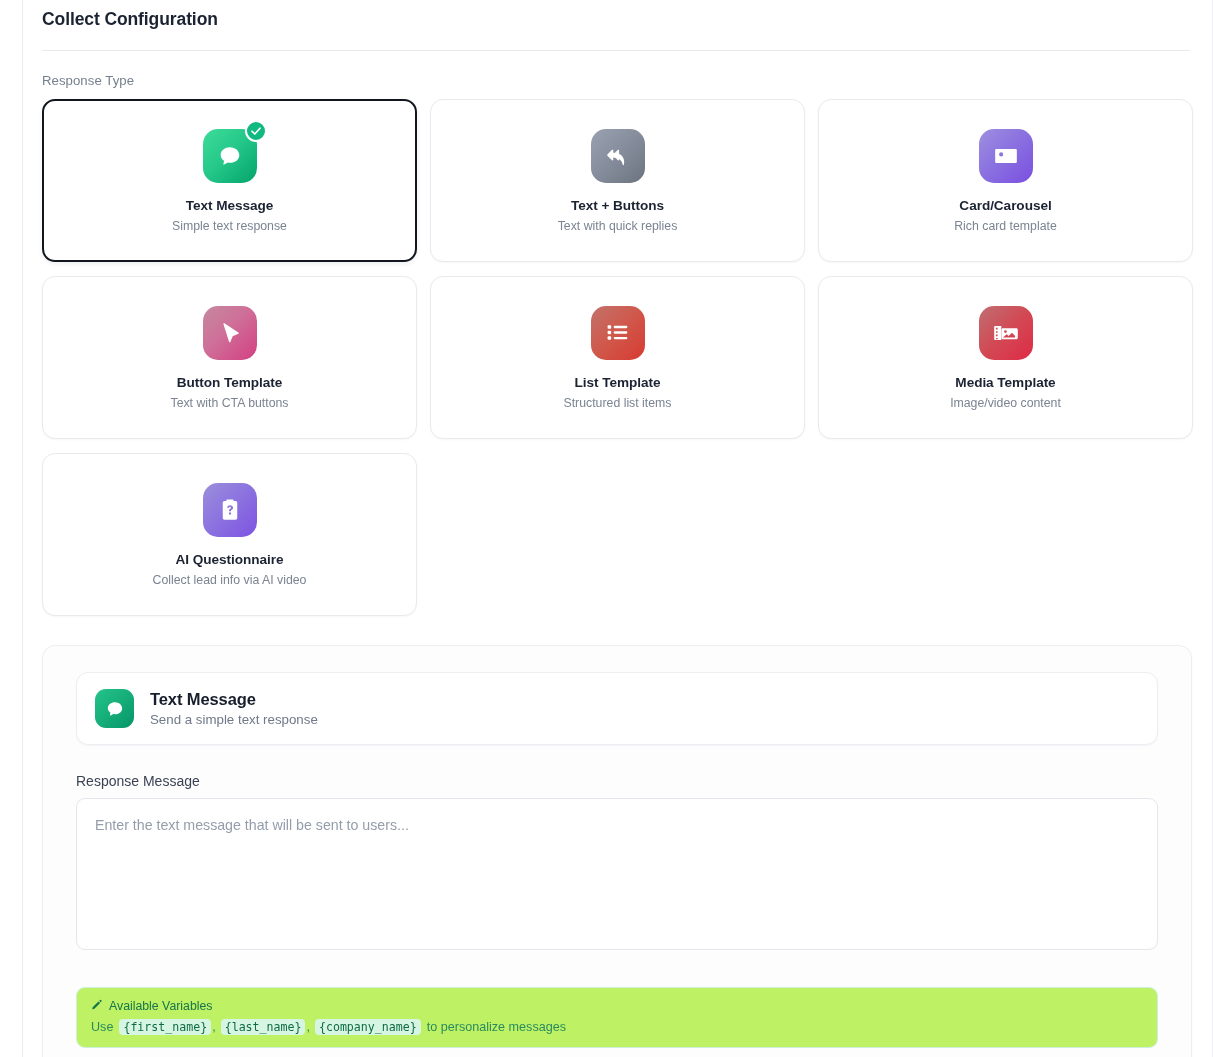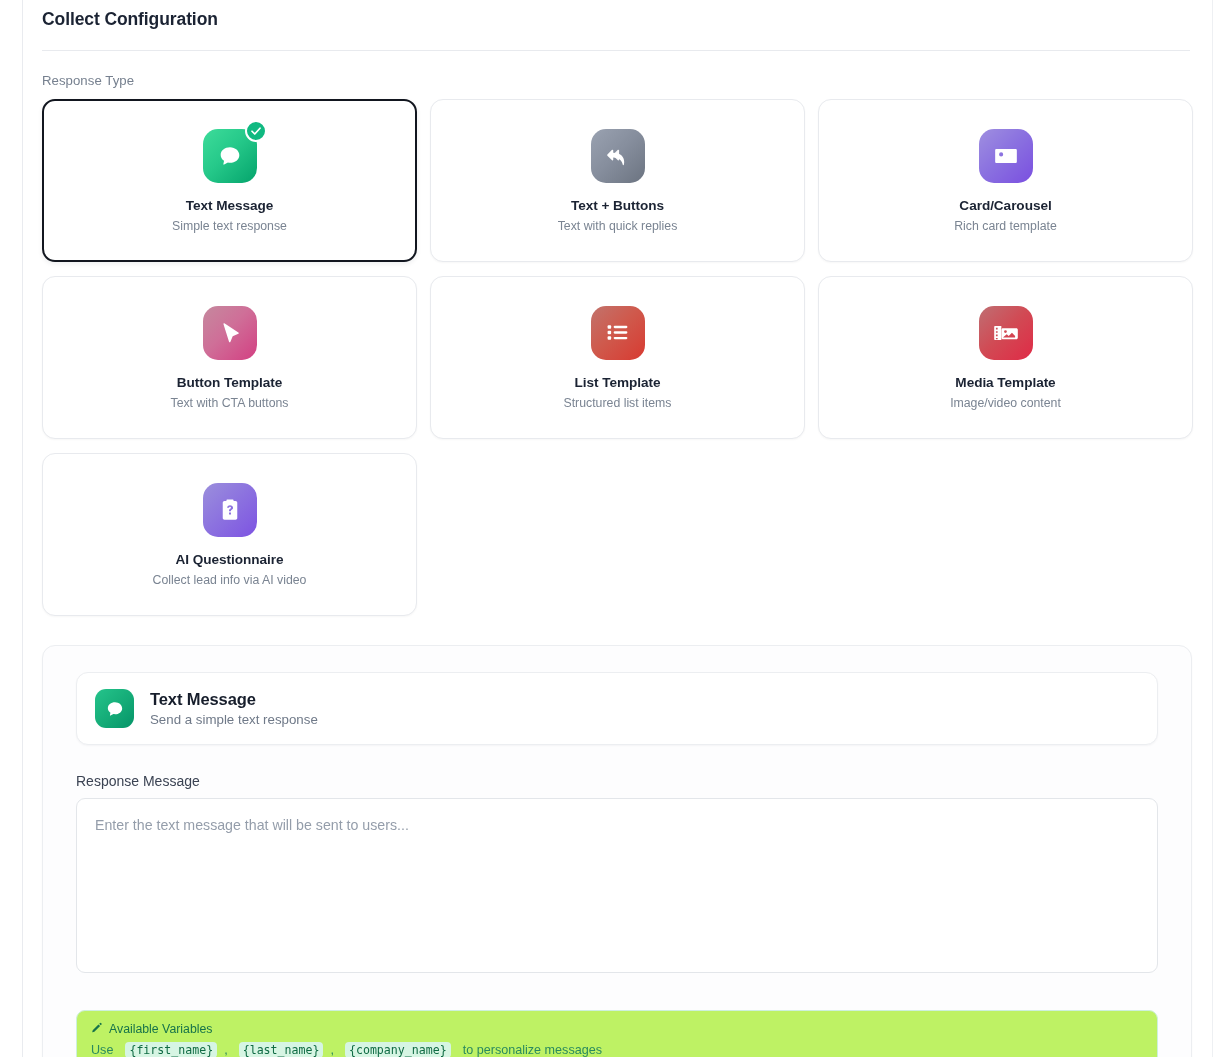--- a/index.html
+++ b/index.html
@@ -187,21 +187,21 @@
 
   .field-label {
     margin-top: 28px;
     font-size: 14px;
     color: #3b4353;
   }
 
   .msg-input {
     margin-top: 9px;
     width: 100%;
-    height: 175px;
+    height: 152px;
     background: #ffffff;
     border: 1px solid #e3e6ea;
     border-radius: 9px;
     padding: 16px 18px;
     font-family: "Liberation Sans", sans-serif;
     font-size: 14.2px;
     color: #1b2333;
     resize: none;
     outline: none;
     line-height: 1.5;
@@ -225,21 +225,21 @@
     font-weight: normal;
   }
 
   .vars-line {
     margin-top: 6px;
     font-size: 12.6px;
     color: #1d7a50;
     display: flex;
     align-items: center;
     flex-wrap: wrap;
-    gap: 6px;
+    gap: 0px;
   }
 
   .vars-line .txt { color: #2a8a5e; }
 
   .var-chip {
     font-family: "DejaVu Sans Mono", monospace;
     font-size: 11.6px;
     background: #d6f5e3;
     color: #0f6b44;
     border-radius: 4px;

